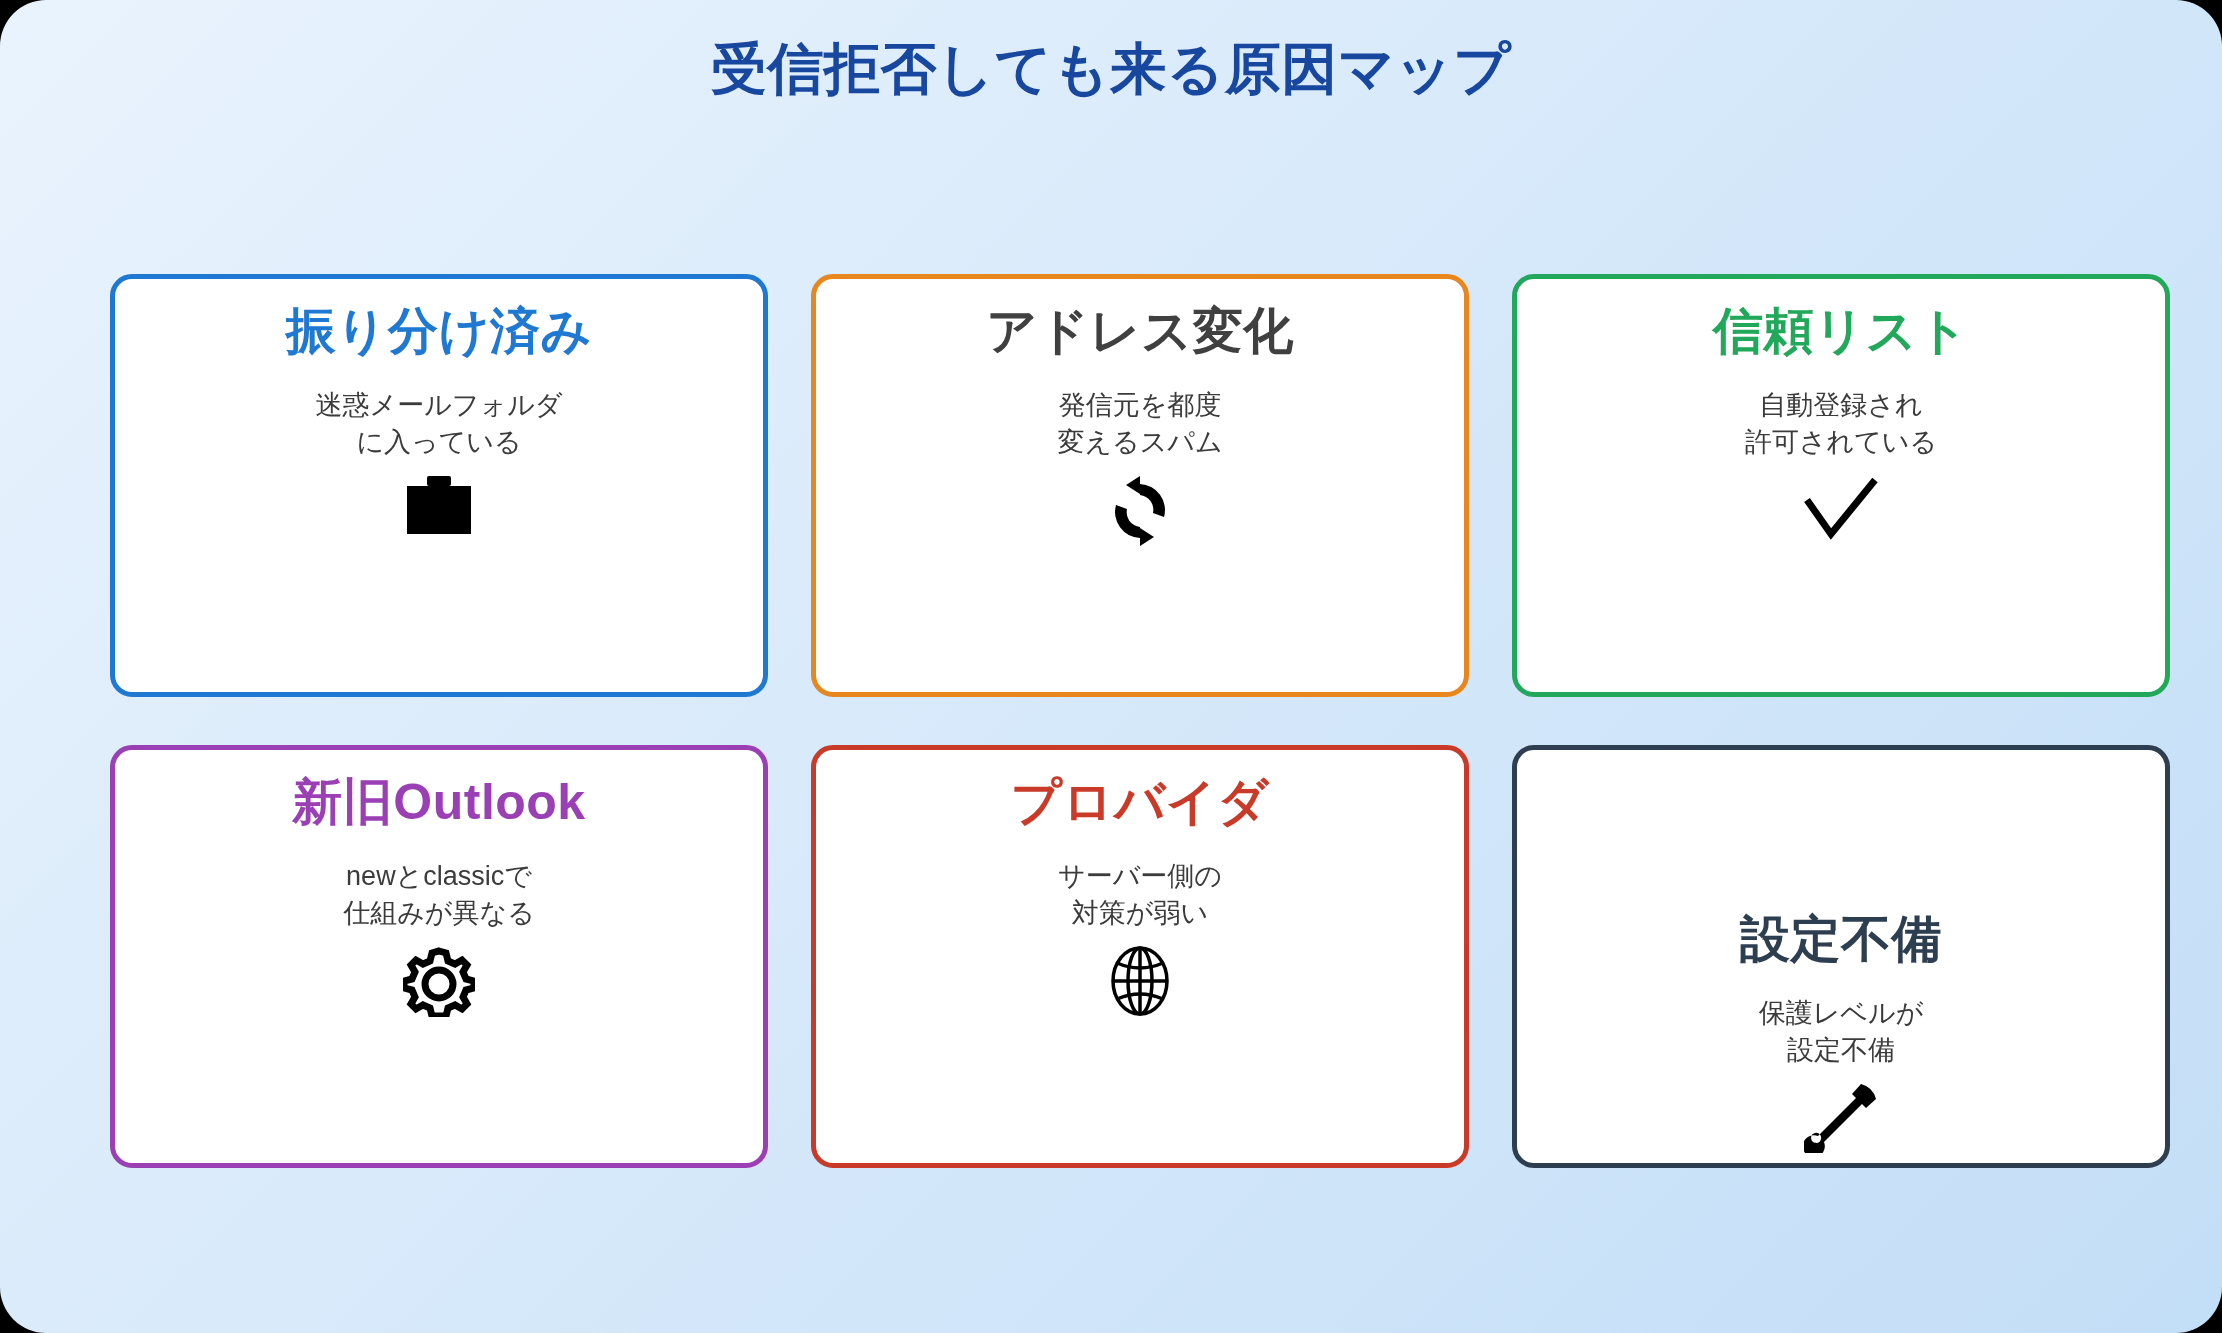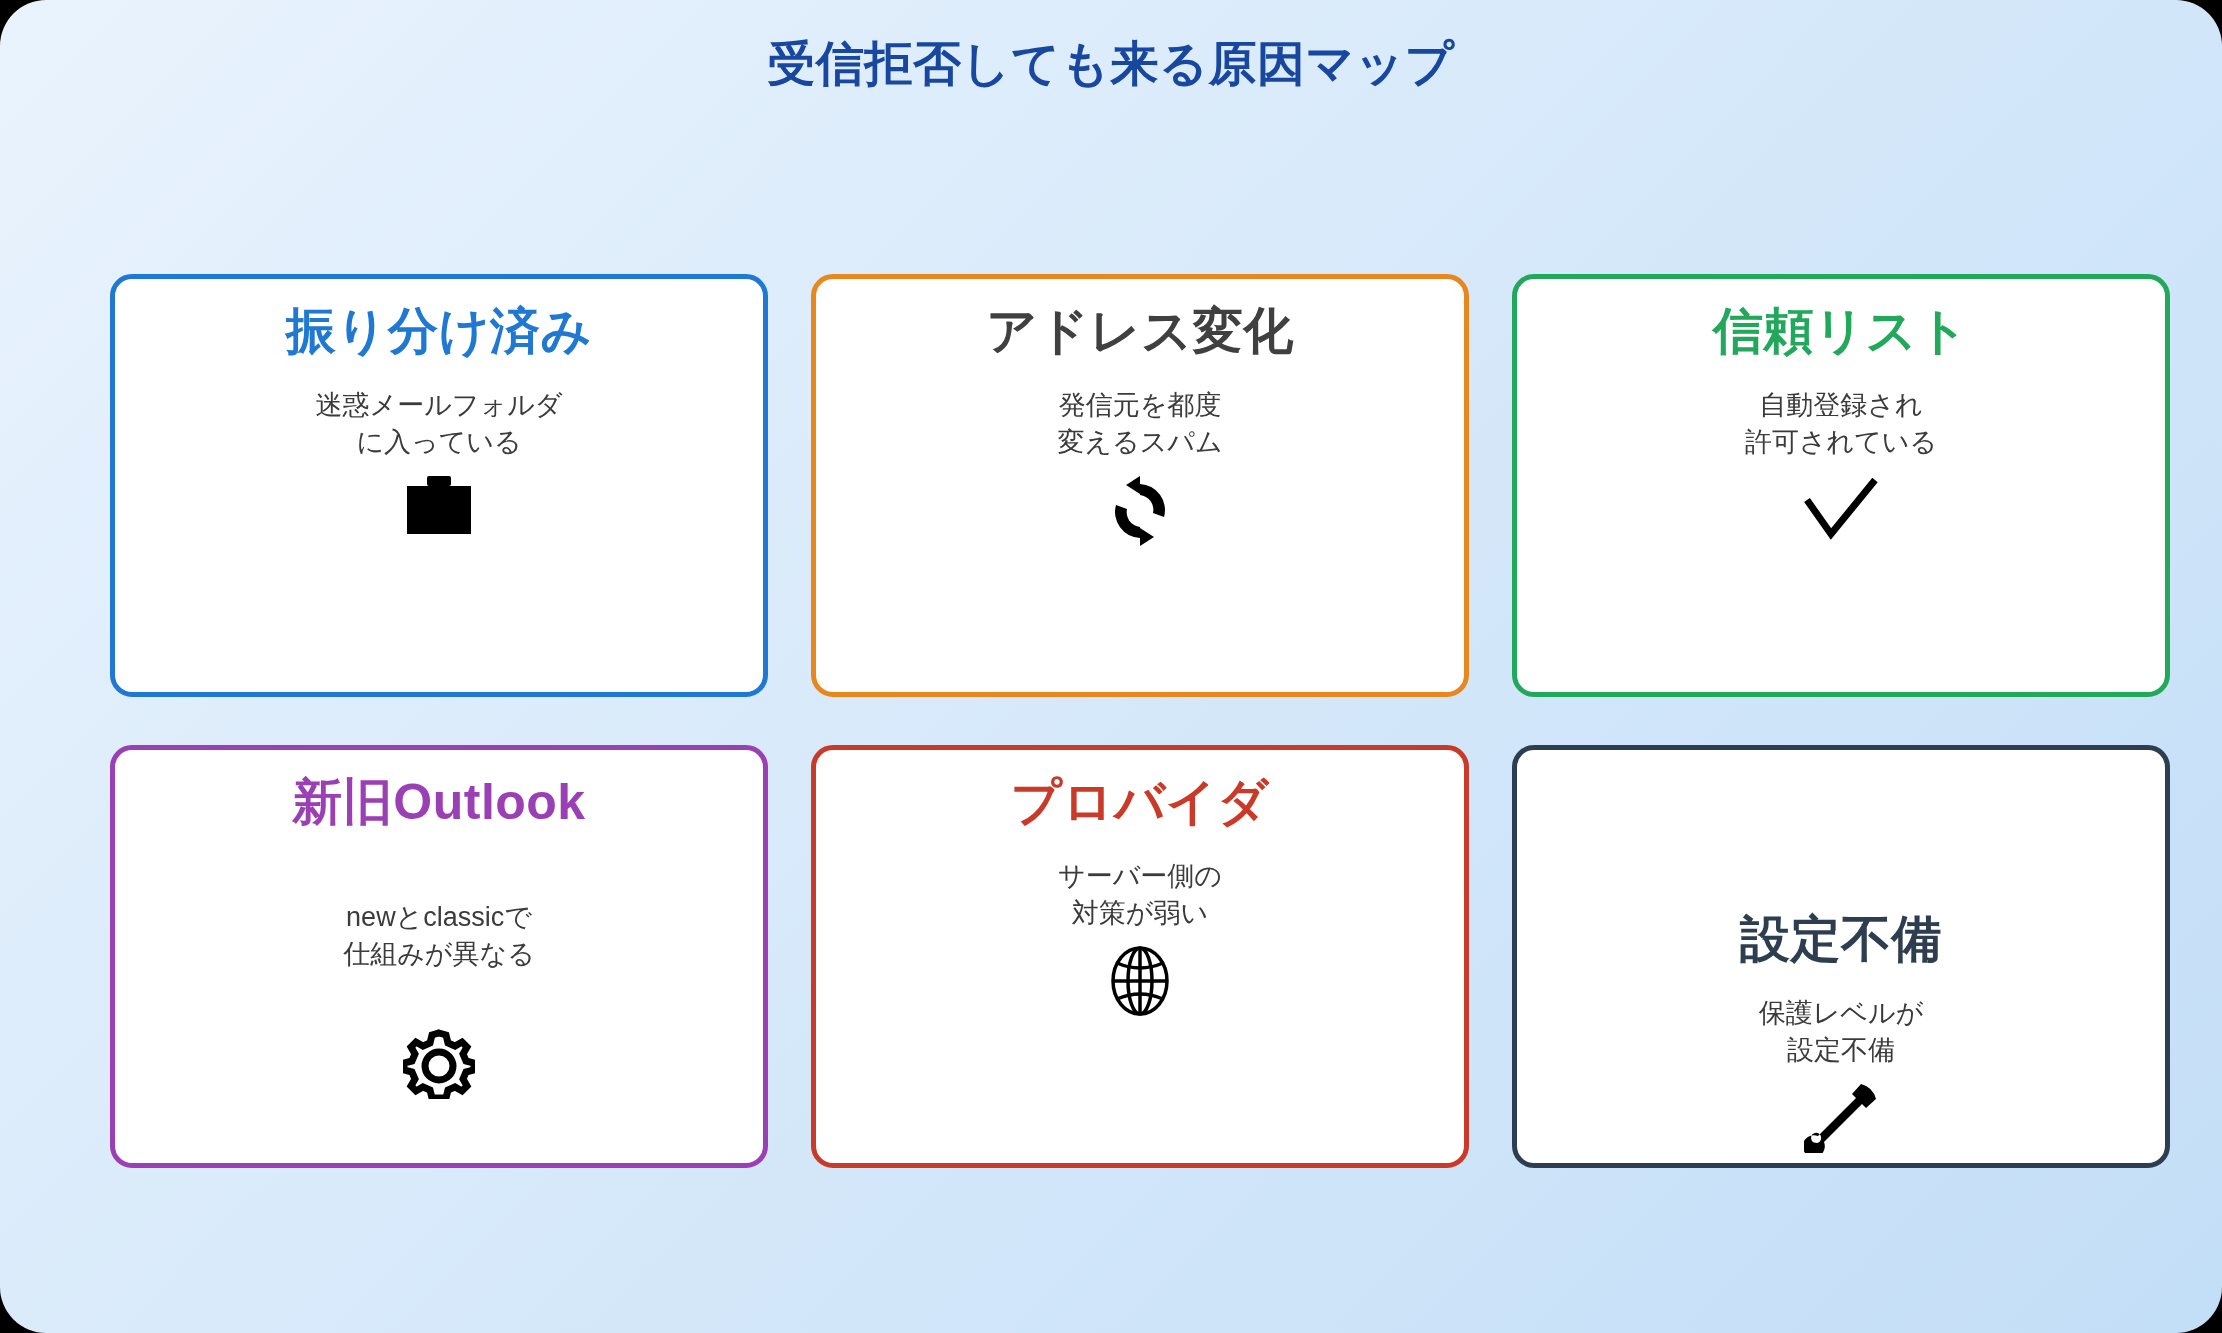--- a/index.html
+++ b/index.html
@@ -24,21 +24,21 @@
     overflow: hidden;
   }
 
   
   #page-title {
     position: absolute;
     left: 0;
     top: 36px;
     width: 2222px;
     text-align: center;
-    font-size: 48px;
+    font-size: 56px;
     font-weight: bold;
     letter-spacing: 0.5px;
     color: #17479e;
     line-height: 1.18;
     white-space: nowrap;
   }
 
   
   #card-grid {
     position: absolute;
@@ -136,21 +136,21 @@
       <div class="card-title" style="color: rgb(34, 168, 90);">信頼リスト</div>
       <div class="card-desc" style="color: rgb(59, 59, 59);">自動登録され
 許可されている</div>
       <div class="card-icon">
         <svg width="80" height="66" viewBox="0 0 80 66">
           <path d="M6 26 L30 60 L74 6" fill="none" stroke="#000" stroke-width="7" stroke-linecap="butt" stroke-linejoin="miter"></path>
         </svg>
       </div>
     </div>
 
-    <div class="card" style="border-color: rgb(155, 63, 181); background: rgb(255, 255, 255); gap: 41px;">
+    <div class="card" style="border-color: rgb(155, 63, 181); background: rgb(255, 255, 255);">
       <div class="card-title" style="color: rgb(155, 63, 181);">新旧Outlook</div>
       <div class="card-desc" style="color: rgb(59, 59, 59);">newとclassicで
 仕組みが異なる</div>
       <div class="card-icon">
         <svg width="72" height="72" viewBox="0 0 72 72">
           <g fill="none" stroke="#000" stroke-width="7">
             <path d="M36 6 L43 8 L45 16 L52 19 L59 15 L64 20 L60 27 L63 34 L71 36 L71 43 L63 45 L60 52 L64 59 L59 64 L52 60 L45 63 L43 71 L36 71 L29 71 L27 63 L20 60 L13 64 L8 59 L12 52 L9 45 L1 43 L1 36 L9 34 L12 27 L8 20 L13 15 L20 19 L27 16 L29 8 Z"></path>
             <circle cx="36" cy="39" r="14"></circle>
           </g>
         </svg>

